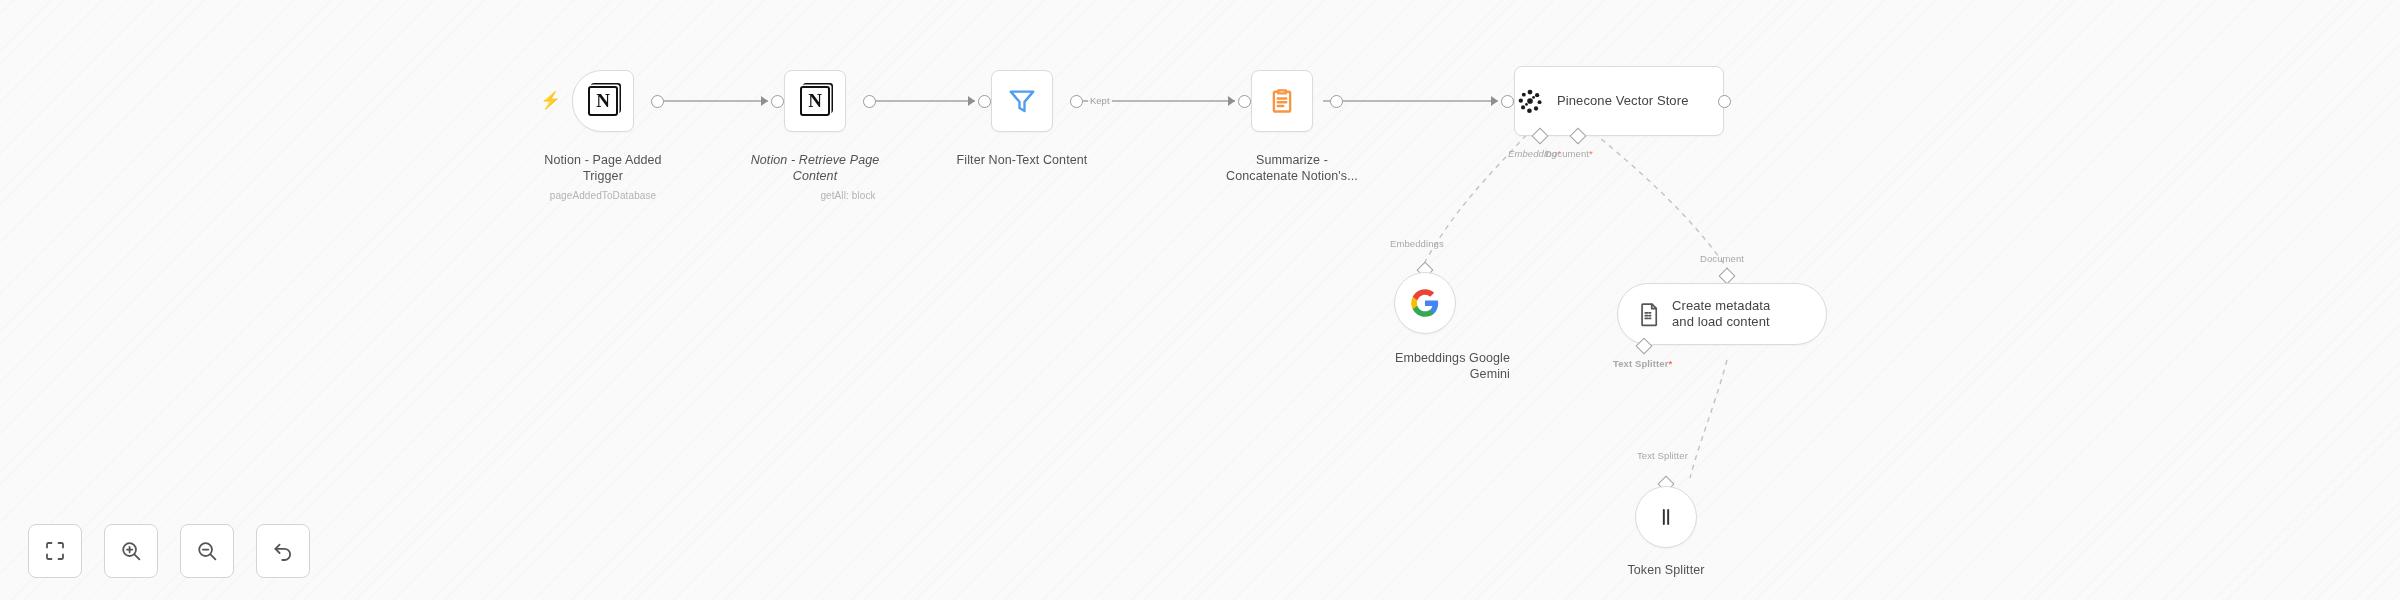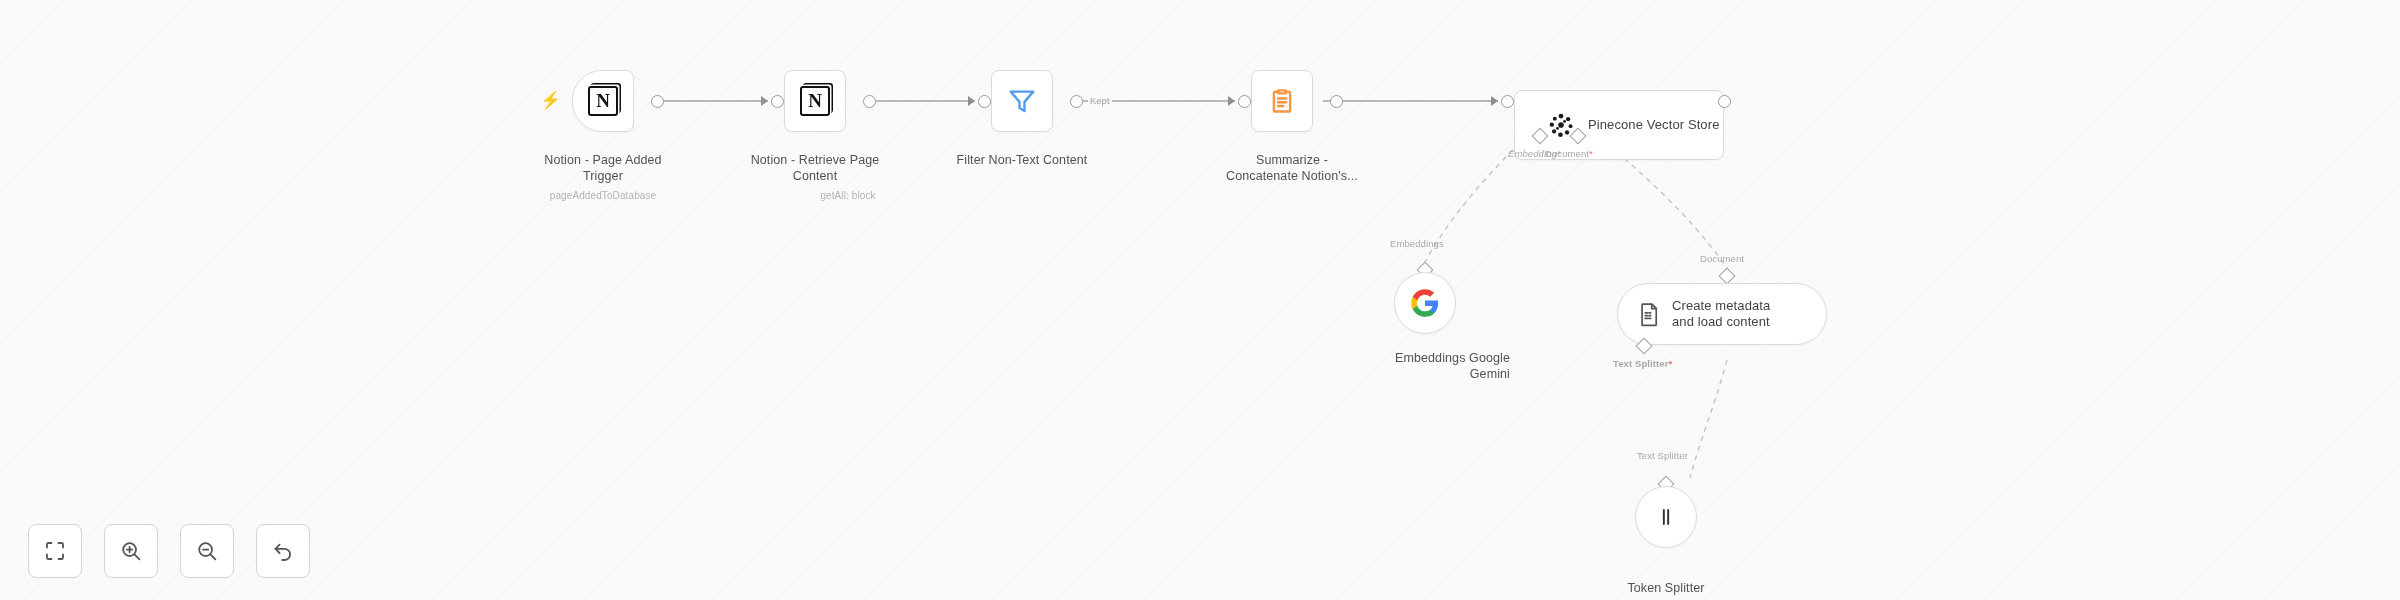--- a/index.html
+++ b/index.html
@@ -36,23 +36,22 @@
     box-shadow: 0 1px 2px rgba(0,0,0,0.035);
   }
   .node.trigger {
     border-top-left-radius: 30px;
     border-bottom-left-radius: 30px;
   }
   .node.square { width: 62px; height: 62px; }
   .node.wide {
     width: 210px; height: 70px;
     justify-content: flex-start;
-    padding-left: 31px;
+    padding-left: 0;
     gap: 12px;
-    margin-top: 24px;
   }
   .node.pill {
     border-radius: 36px;
     width: 210px; height: 62px;
     justify-content: flex-start;
     padding-left: 18px;
     gap: 9px;
   }
   .node.circle {
     border-radius: 50%;
@@ -195,21 +194,21 @@
   <div class="subcaption" style="left:513px; top:190px; width:180px;">pageAddedToDatabase</div>
 
   <div class="arrow-in" style="left:761px; top:96px;"></div>
   <div class="port" style="left:771px; top:95px;"></div>
   <div class="node square" style="left:784px; top:70px;">
     <span class="icon-wrap">
       <span class="notion-glyph">N</span>
     </span>
   </div>
   <div class="port" style="left:863px; top:95px;"></div>
-  <div class="caption" style="left:725px; top:152px; width:180px;">Notion - Retrieve Page
+  <div class="caption" style="left:725px; top:152px; width:180px;font-style:italic;">Notion - Retrieve Page
 Content</div>
   <div class="subcaption" style="left:758px; top:190px; width:180px;">getAll: block</div>
 
   <div class="arrow-in" style="left:968px; top:96px;"></div>
   <div class="port" style="left:978px; top:95px;"></div>
   <div class="node square" style="left:991px; top:70px;">
     <span class="icon-wrap">
       <svg width="30" height="30" viewBox="0 0 24 24" fill="none" stroke="#4f9cf0" stroke-width="1.9" stroke-linecap="round" stroke-linejoin="round">
         <path d="M3 4.5h18l-7 8.2V20l-4-2.4v-4.9z"></path>
       </svg>
@@ -302,21 +301,21 @@
 
   <div class="port-label" style="left:1637px; top:450px;">Text Splitter</div>
   <div class="diamond" style="left:1660px; top:478px;"></div>
   <div class="node circle" style="left:1635px; top:486px;">
     <span class="icon-wrap">
       <svg width="26" height="26" viewBox="0 0 24 24" fill="none" stroke="#333" stroke-width="1.8" stroke-linecap="round">
         <path d="M10 5.5v13M14 5.5v13"></path>
       </svg>
     </span>
   </div>
-  <div class="caption" style="left:1586px; top:562px; width:160px;margin-top:18px;">Token Splitter</div>
+  <div class="caption" style="left:1586px; top:562px; width:160px;">Token Splitter</div>
 
   <div id="toolbar">
 
     <div class="tool-btn" title="Zoom to fit">
       <span>
         <svg width="24" height="24" viewBox="0 0 24 24" fill="none" stroke="#555" stroke-width="1.8" stroke-linecap="round" stroke-linejoin="round">
           <path d="M4 8.5V5.2A1.2 1.2 0 0 1 5.2 4h3.3"></path>
           <path d="M15.5 4h3.3A1.2 1.2 0 0 1 20 5.2v3.3"></path>
           <path d="M20 15.5v3.3a1.2 1.2 0 0 1-1.2 1.2h-3.3"></path>
           <path d="M8.5 20H5.2A1.2 1.2 0 0 1 4 18.8v-3.3"></path>

